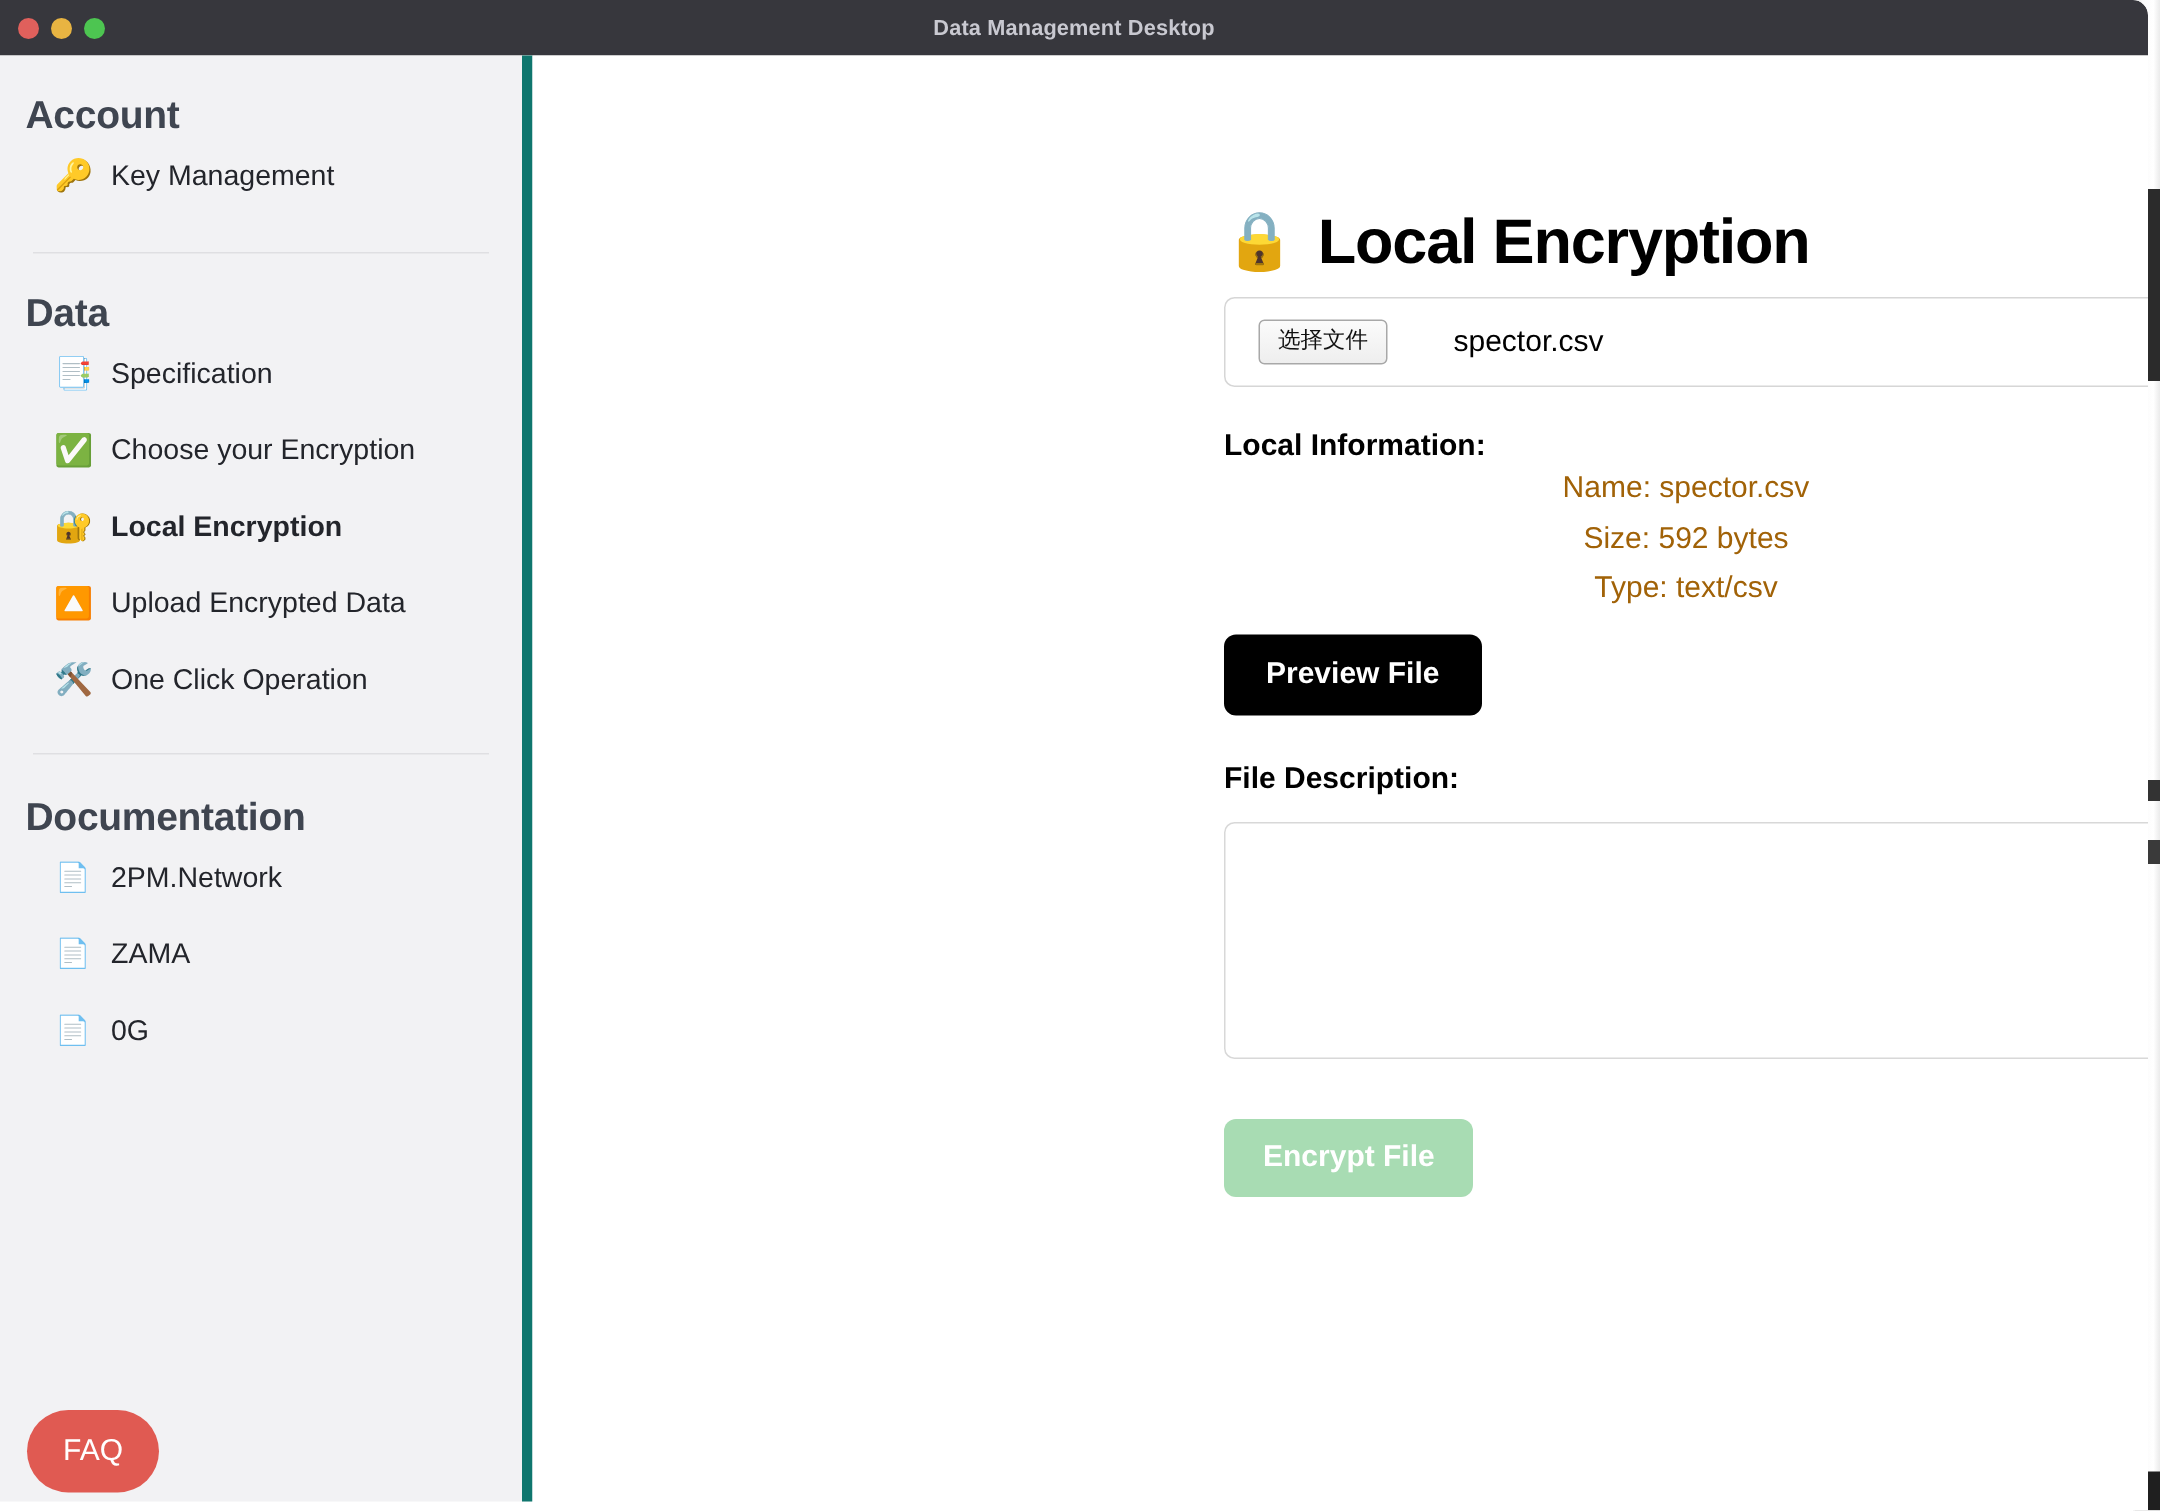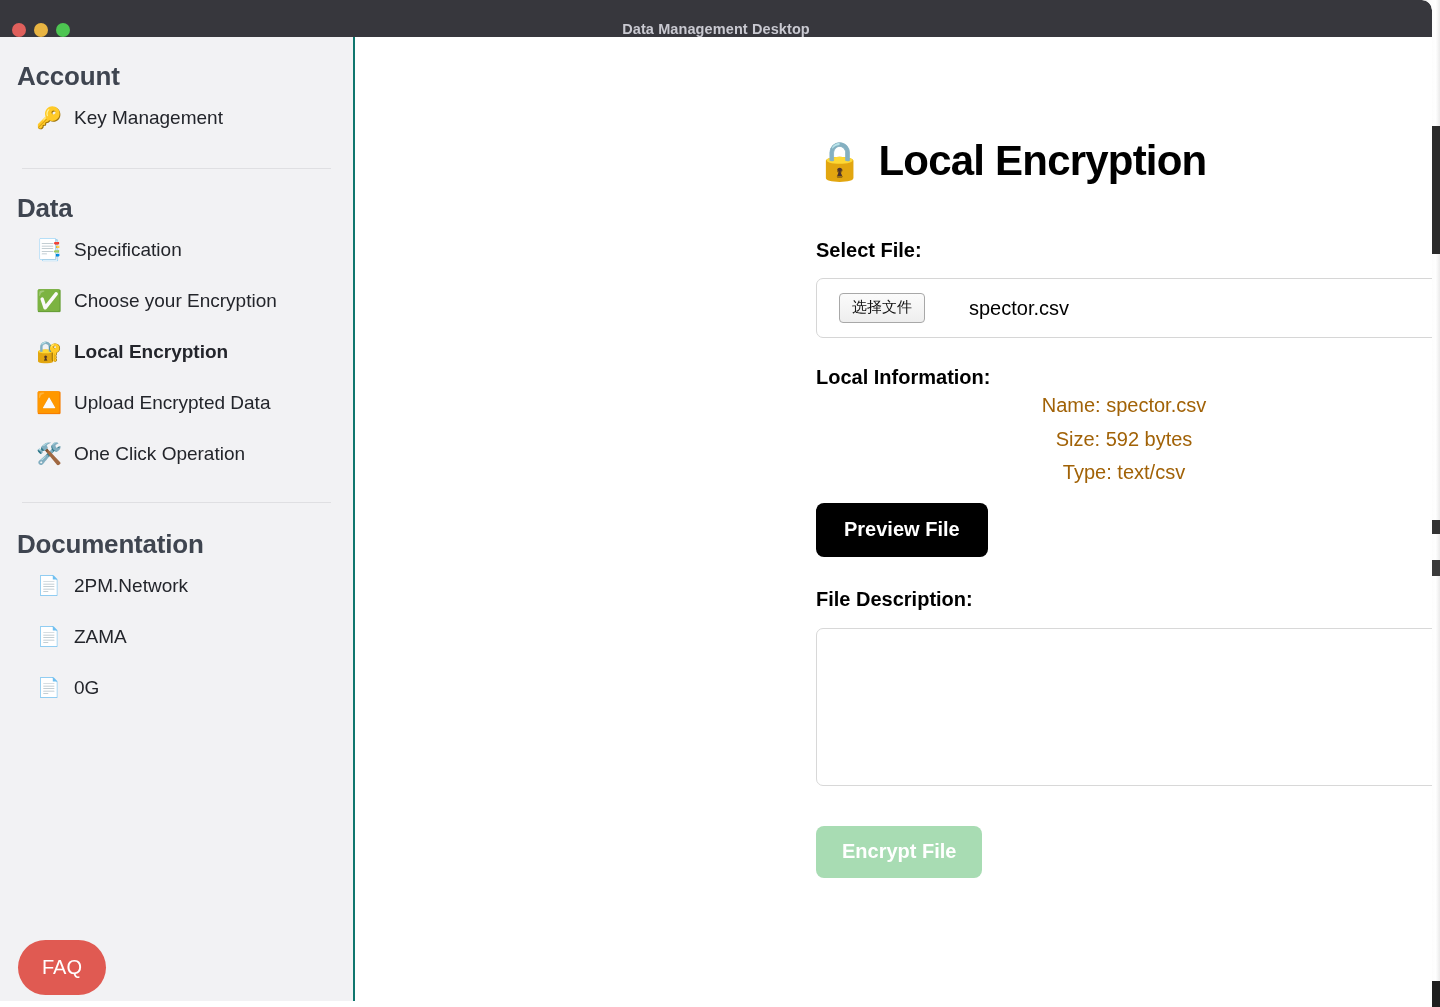--- a/index.html
+++ b/index.html
@@ -79,21 +79,21 @@
     border-top-right-radius: 10px;
     overflow: hidden;
   }
 
   
   .titlebar {
     position: relative;
     height: 37px;
     background: #37373d;
     display: flex;
-    align-items: flex-end;
+    align-items: center;
     border-top-right-radius: 10px;
   }
   .traffic {
     display: flex;
     align-items: center;
     gap: 8px;
     padding-left: 12px;
   }
   .dot {
     width: 14px; height: 14px;
@@ -120,21 +120,21 @@
     display: flex;
     height: 970px;
   }
 
   
   .sidebar {
     position: relative;
     width: 355px;
     height: 964px;
     background: #f2f2f4;
-    border-right: 2px solid #0f766e;
+    border-right: 7px solid #0f766e;
     flex: none;
   }
 
   .section-title {
     font-size: 26px;
     font-weight: bold;
     color: #3f4550;
     padding-left: 17px;
     letter-spacing: -0.2px;
   }
@@ -390,21 +390,20 @@
         <button class="faq-btn">FAQ</button>
       </nav>
 
       <main class="content">
 
         <h1 class="page-title">
           <span class="lock-icon">🔒</span>
           <span>Local Encryption</span>
         </h1>
 
-        <div class="field-label label-select-file">Select File:</div>
 
         <div class="file-input-box">
           <button class="choose-file-btn">选择文件</button>
           <span class="file-name-text">spector.csv</span>
         </div>
 
         <div class="file-info-block">
           <div class="field-label label-file-info">Local Information:</div>
           <div class="info-line">Name: spector.csv</div>
           <div class="info-line">Size: 592 bytes</div>

